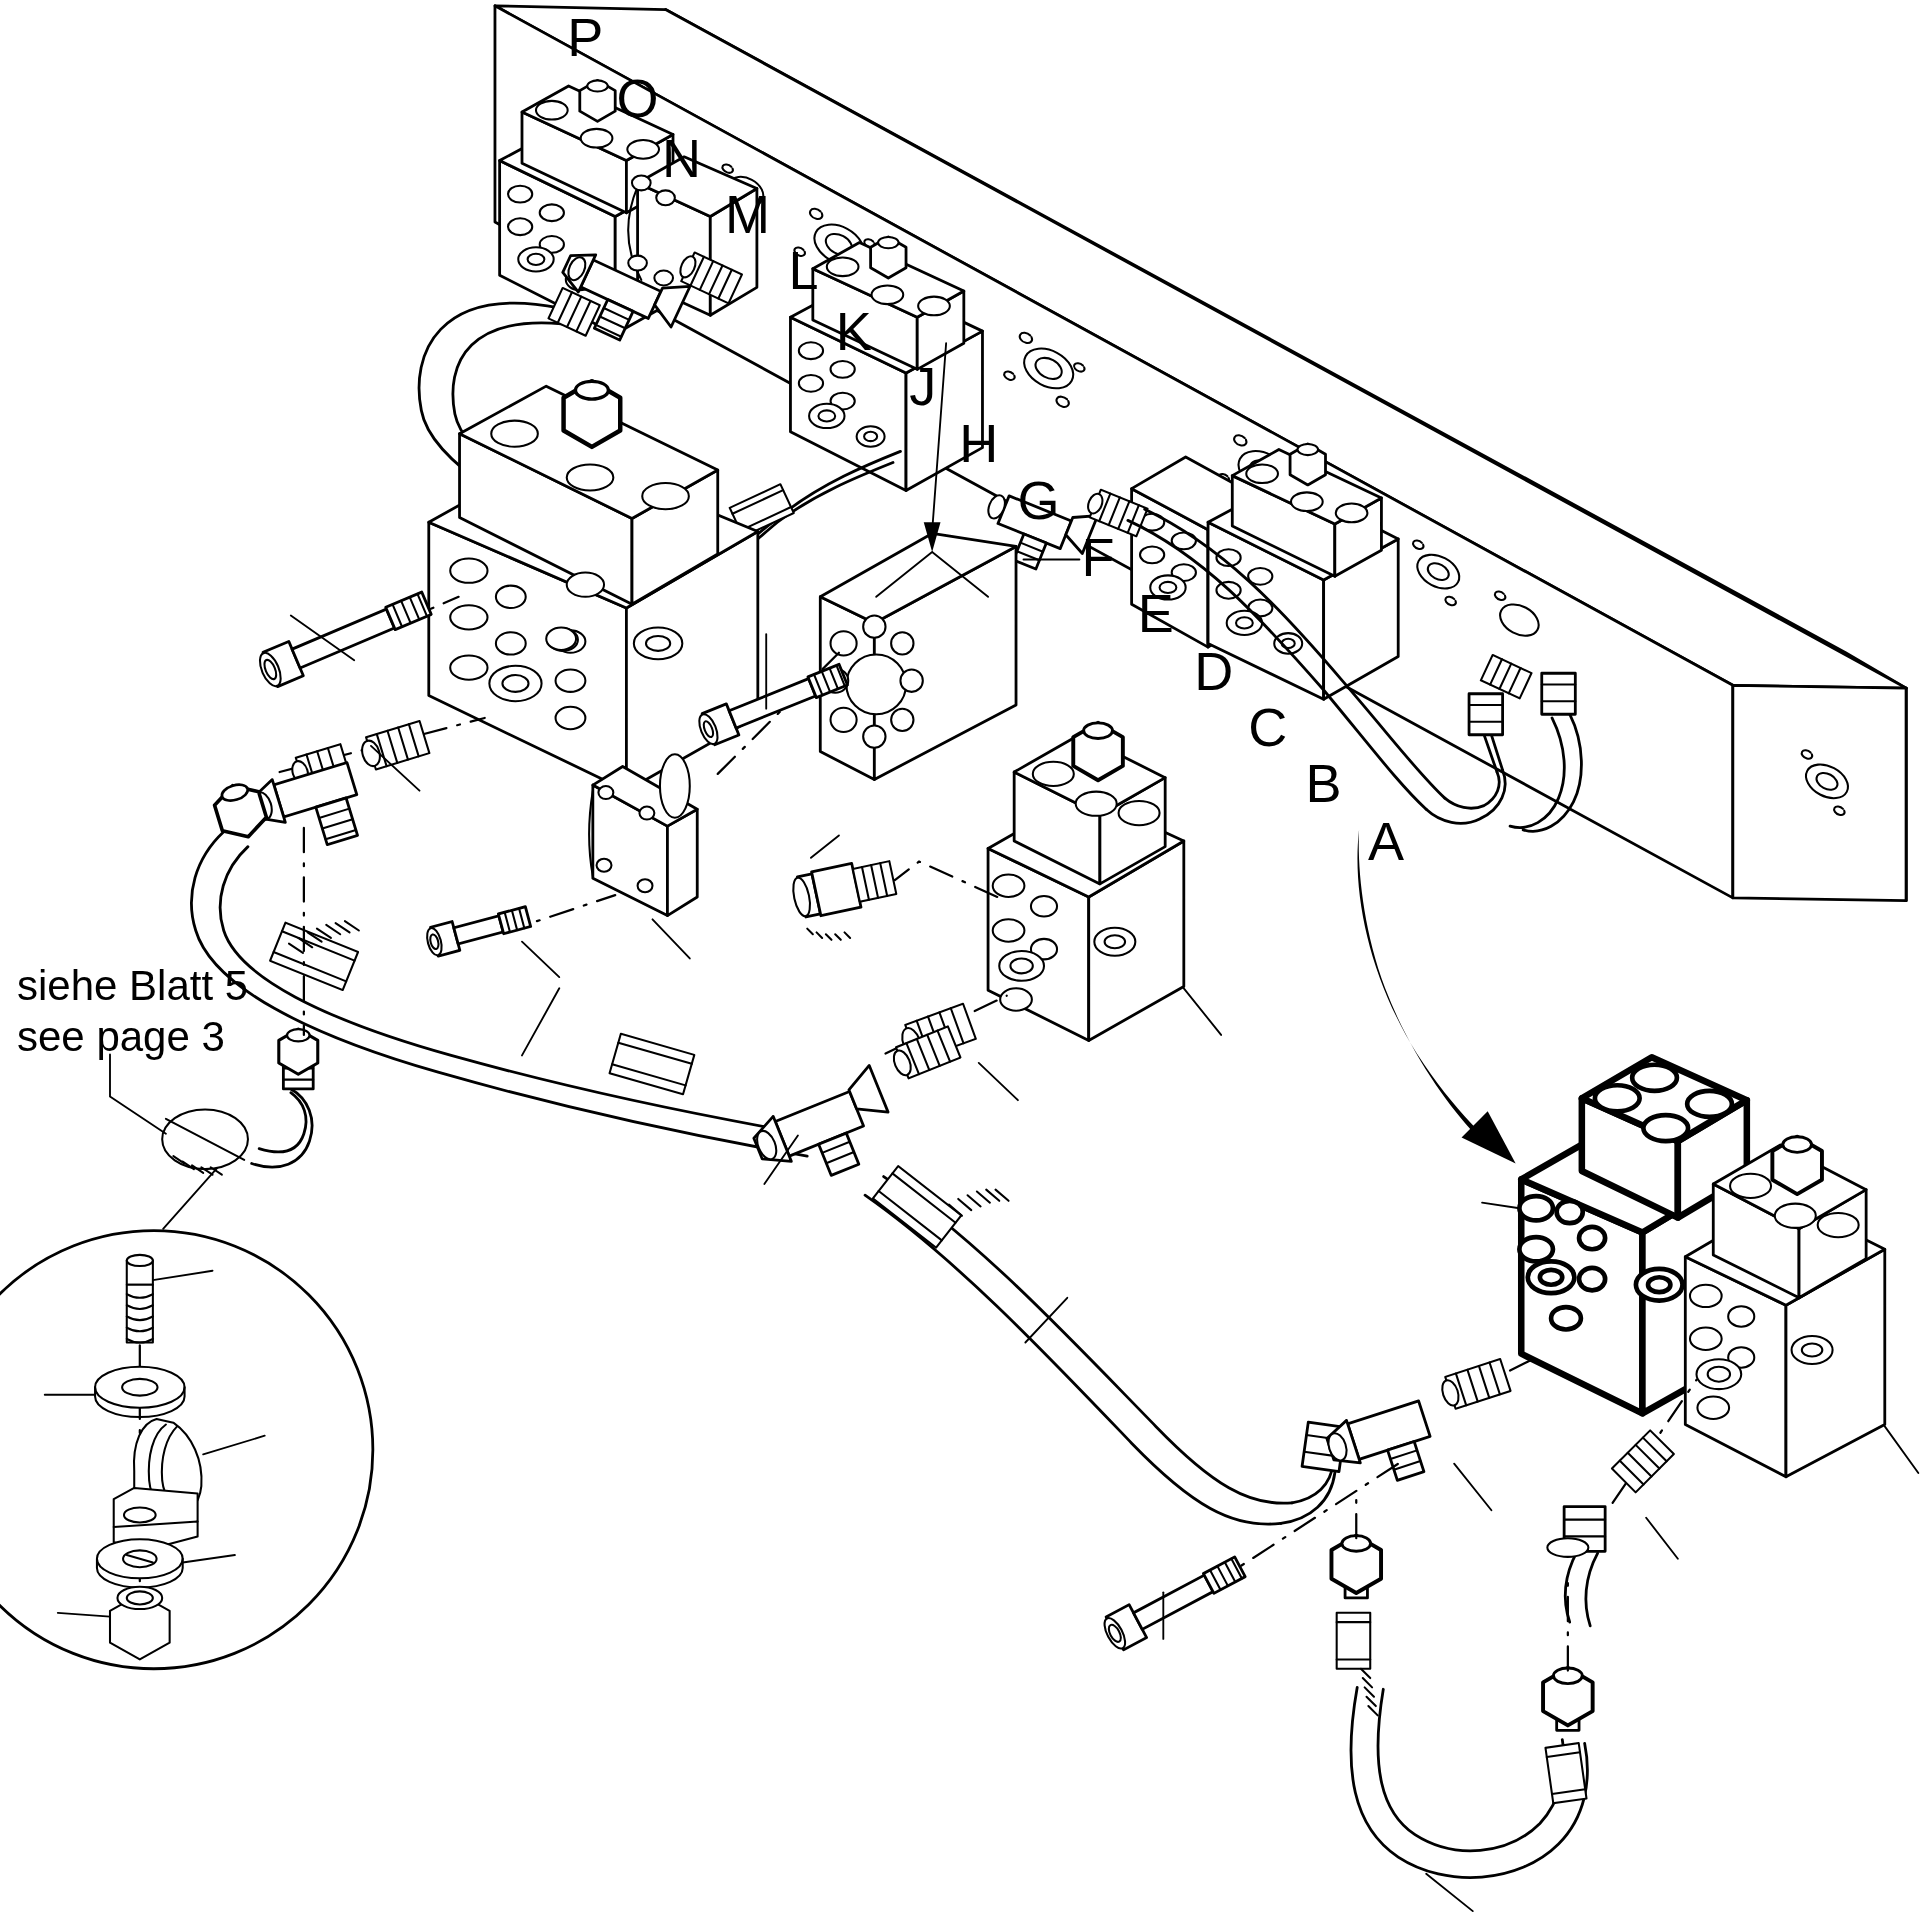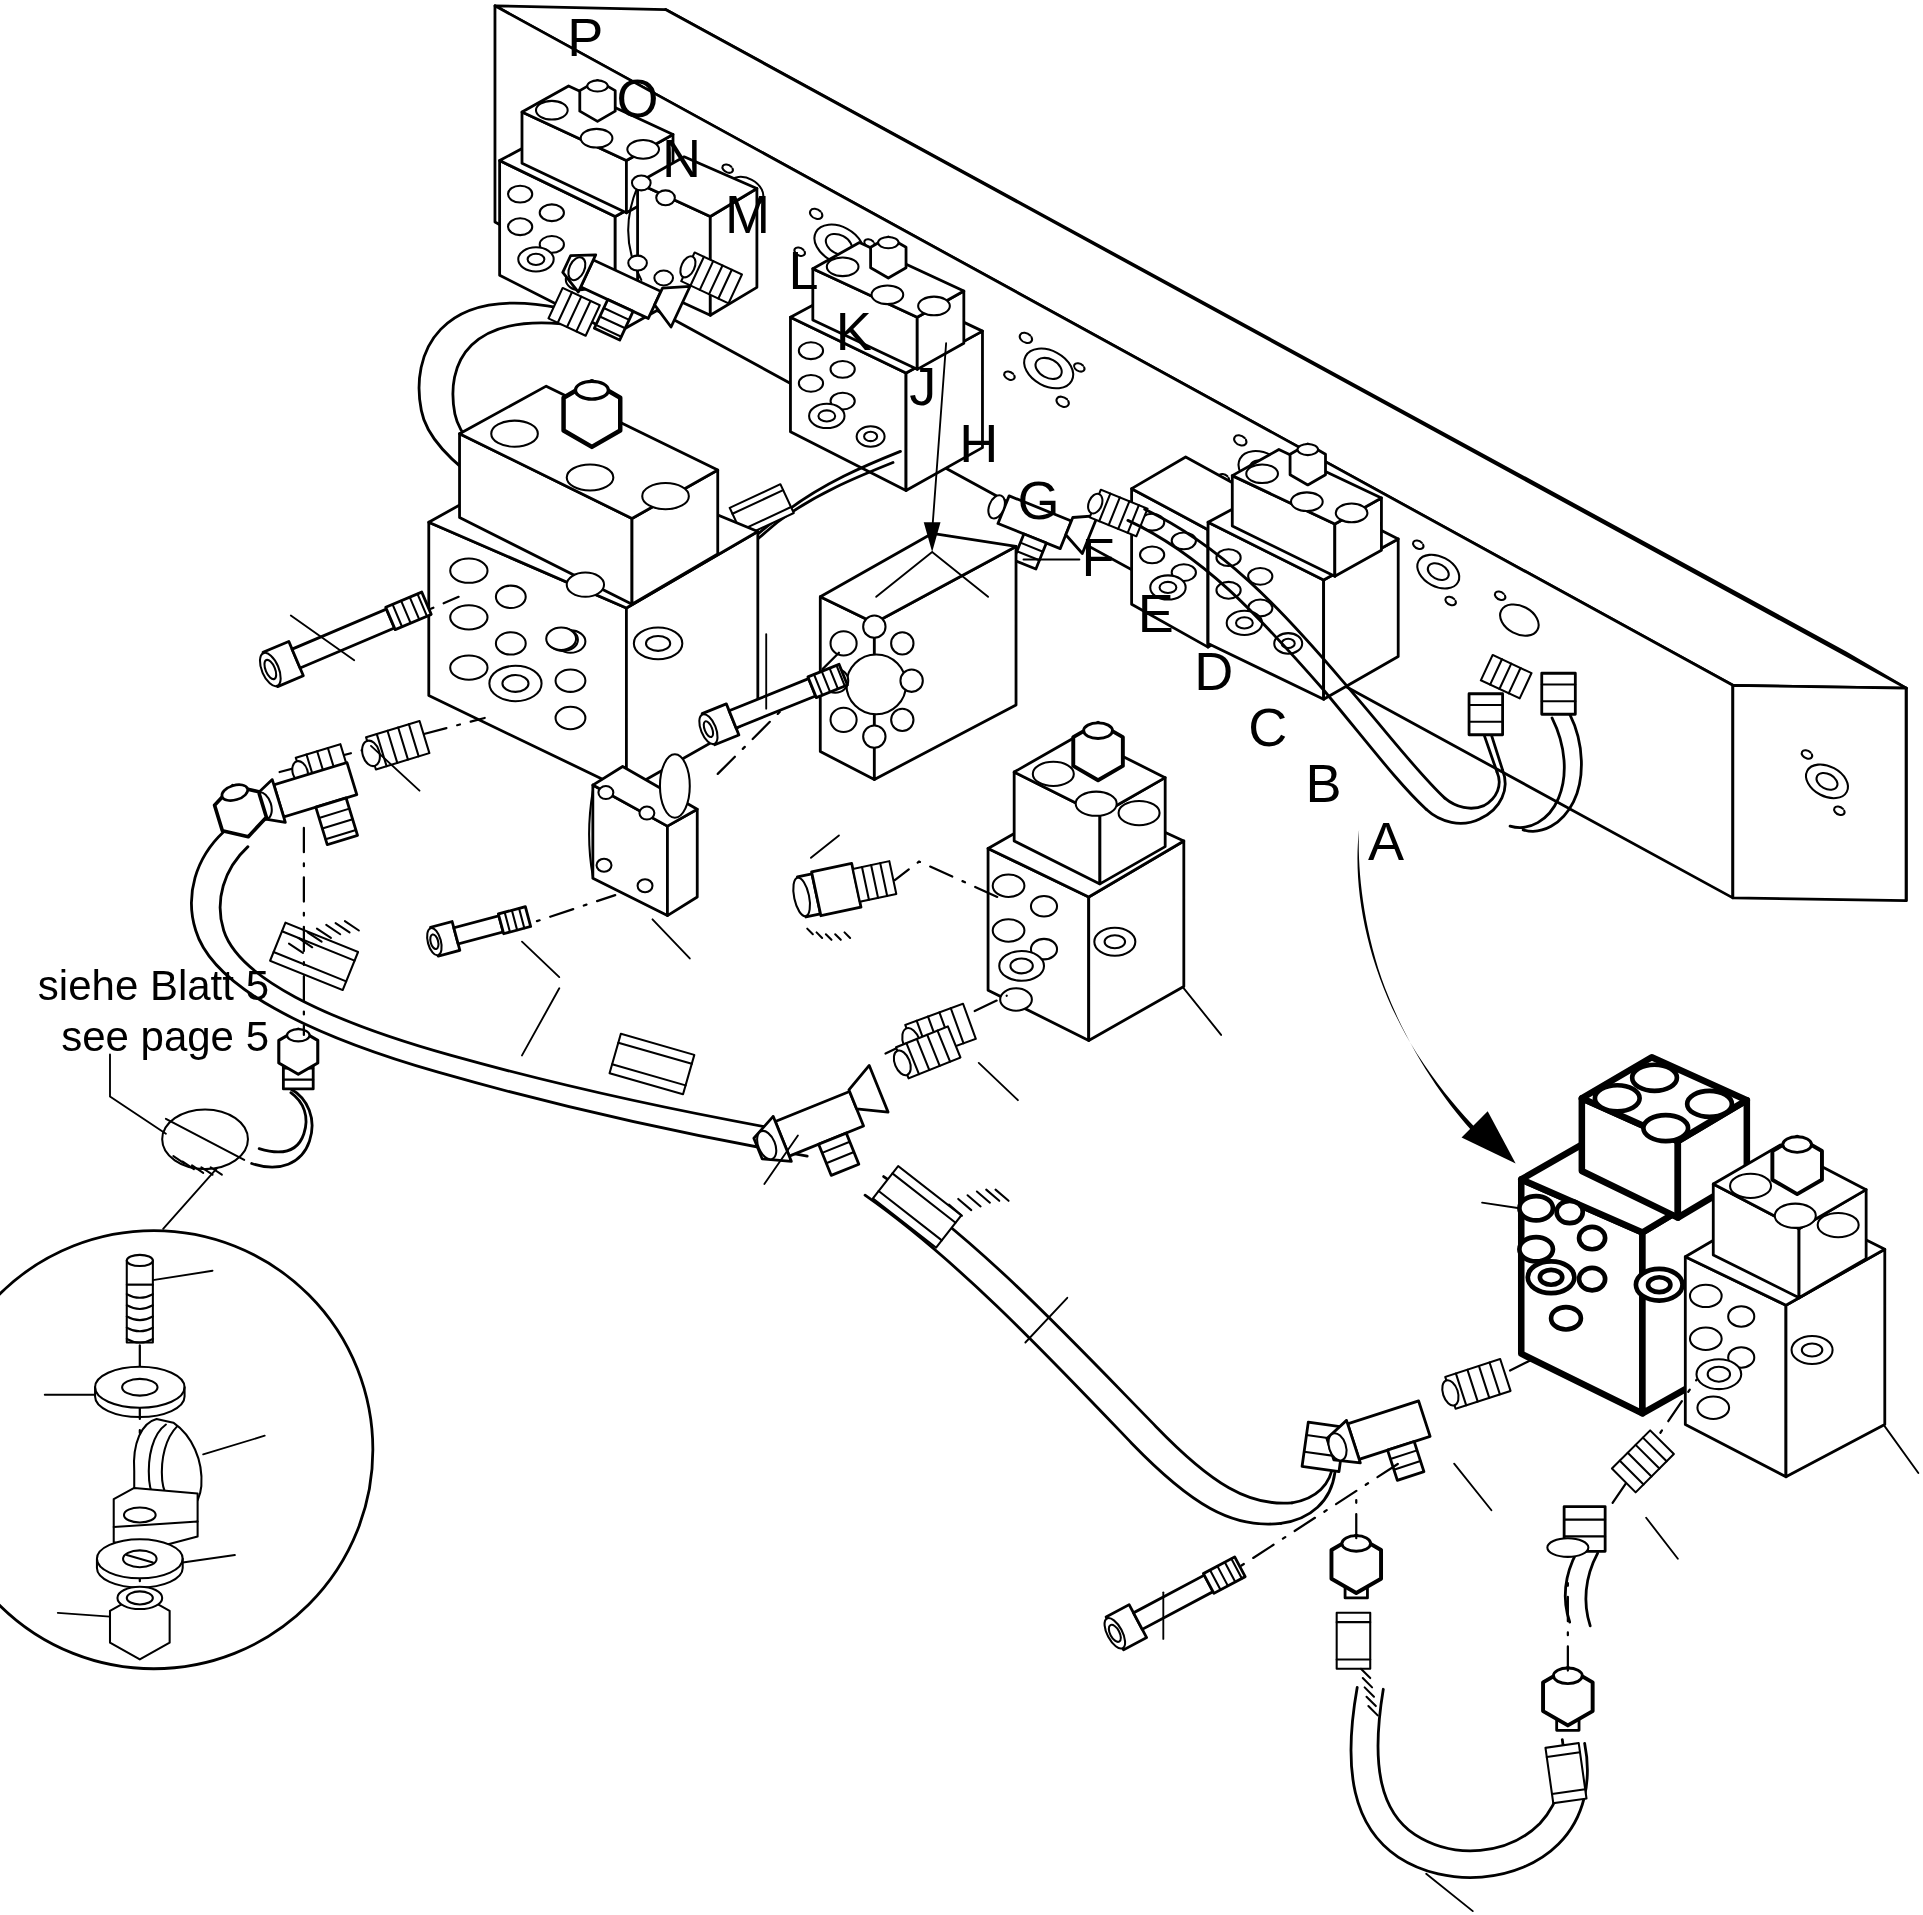--- a/index.html
+++ b/index.html
@@ -1,21 +1,21 @@
 <!DOCTYPE html>
 <html style="font-size:15px"><head>
 <meta charset="utf-8">
 <title>Hydraulic Manifold Parts Diagram</title>
 <style>
   html,body{margin:0;padding:0;background:#ffffff;}
   body{font-family:"Liberation Sans", sans-serif;}
   #sheet{position:relative;width:1923px;height:1916px;background:#fff;overflow:hidden;}
   #sheet svg{position:absolute;top:0;left:0;}
   .note{position:absolute;font-family:"Liberation Sans", sans-serif;color:#000;white-space:nowrap;}
-  #note-block{left:17px;top:960px;font-size:42px;line-height:1.22;text-align:right;width:252px;}
+  #note-block{left:17px;top:960px;font-size:42px;line-height:1.22;text-align:left;width:252px;}
 </style>
 </head>
 <body>
 
 <div id="sheet">
 
 <svg width="1923" height="1916" viewBox="0 0 2063 2055" xmlns="http://www.w3.org/2000/svg">
   <defs>
     <style>
       .ln{fill:none;stroke:#000;stroke-width:3;stroke-linejoin:round;stroke-linecap:round;}
@@ -747,17 +747,17 @@
         <text x="1302" y="740" class="ltr" text-anchor="middle">D</text>
         <text x="1360" y="800" class="ltr" text-anchor="middle">C</text>
         <text x="1420" y="860" class="ltr" text-anchor="middle">B</text>
         <text x="1487" y="922" class="ltr" text-anchor="middle">A</text>
       </g>
 
 </svg>
 
 <div class="note" id="note-block">
   <div>siehe Blatt 5</div>
-  <div>see page 5</div>
+  <div>see page 3</div>
 </div>
 
 </div>
 
 
 </body></html>

